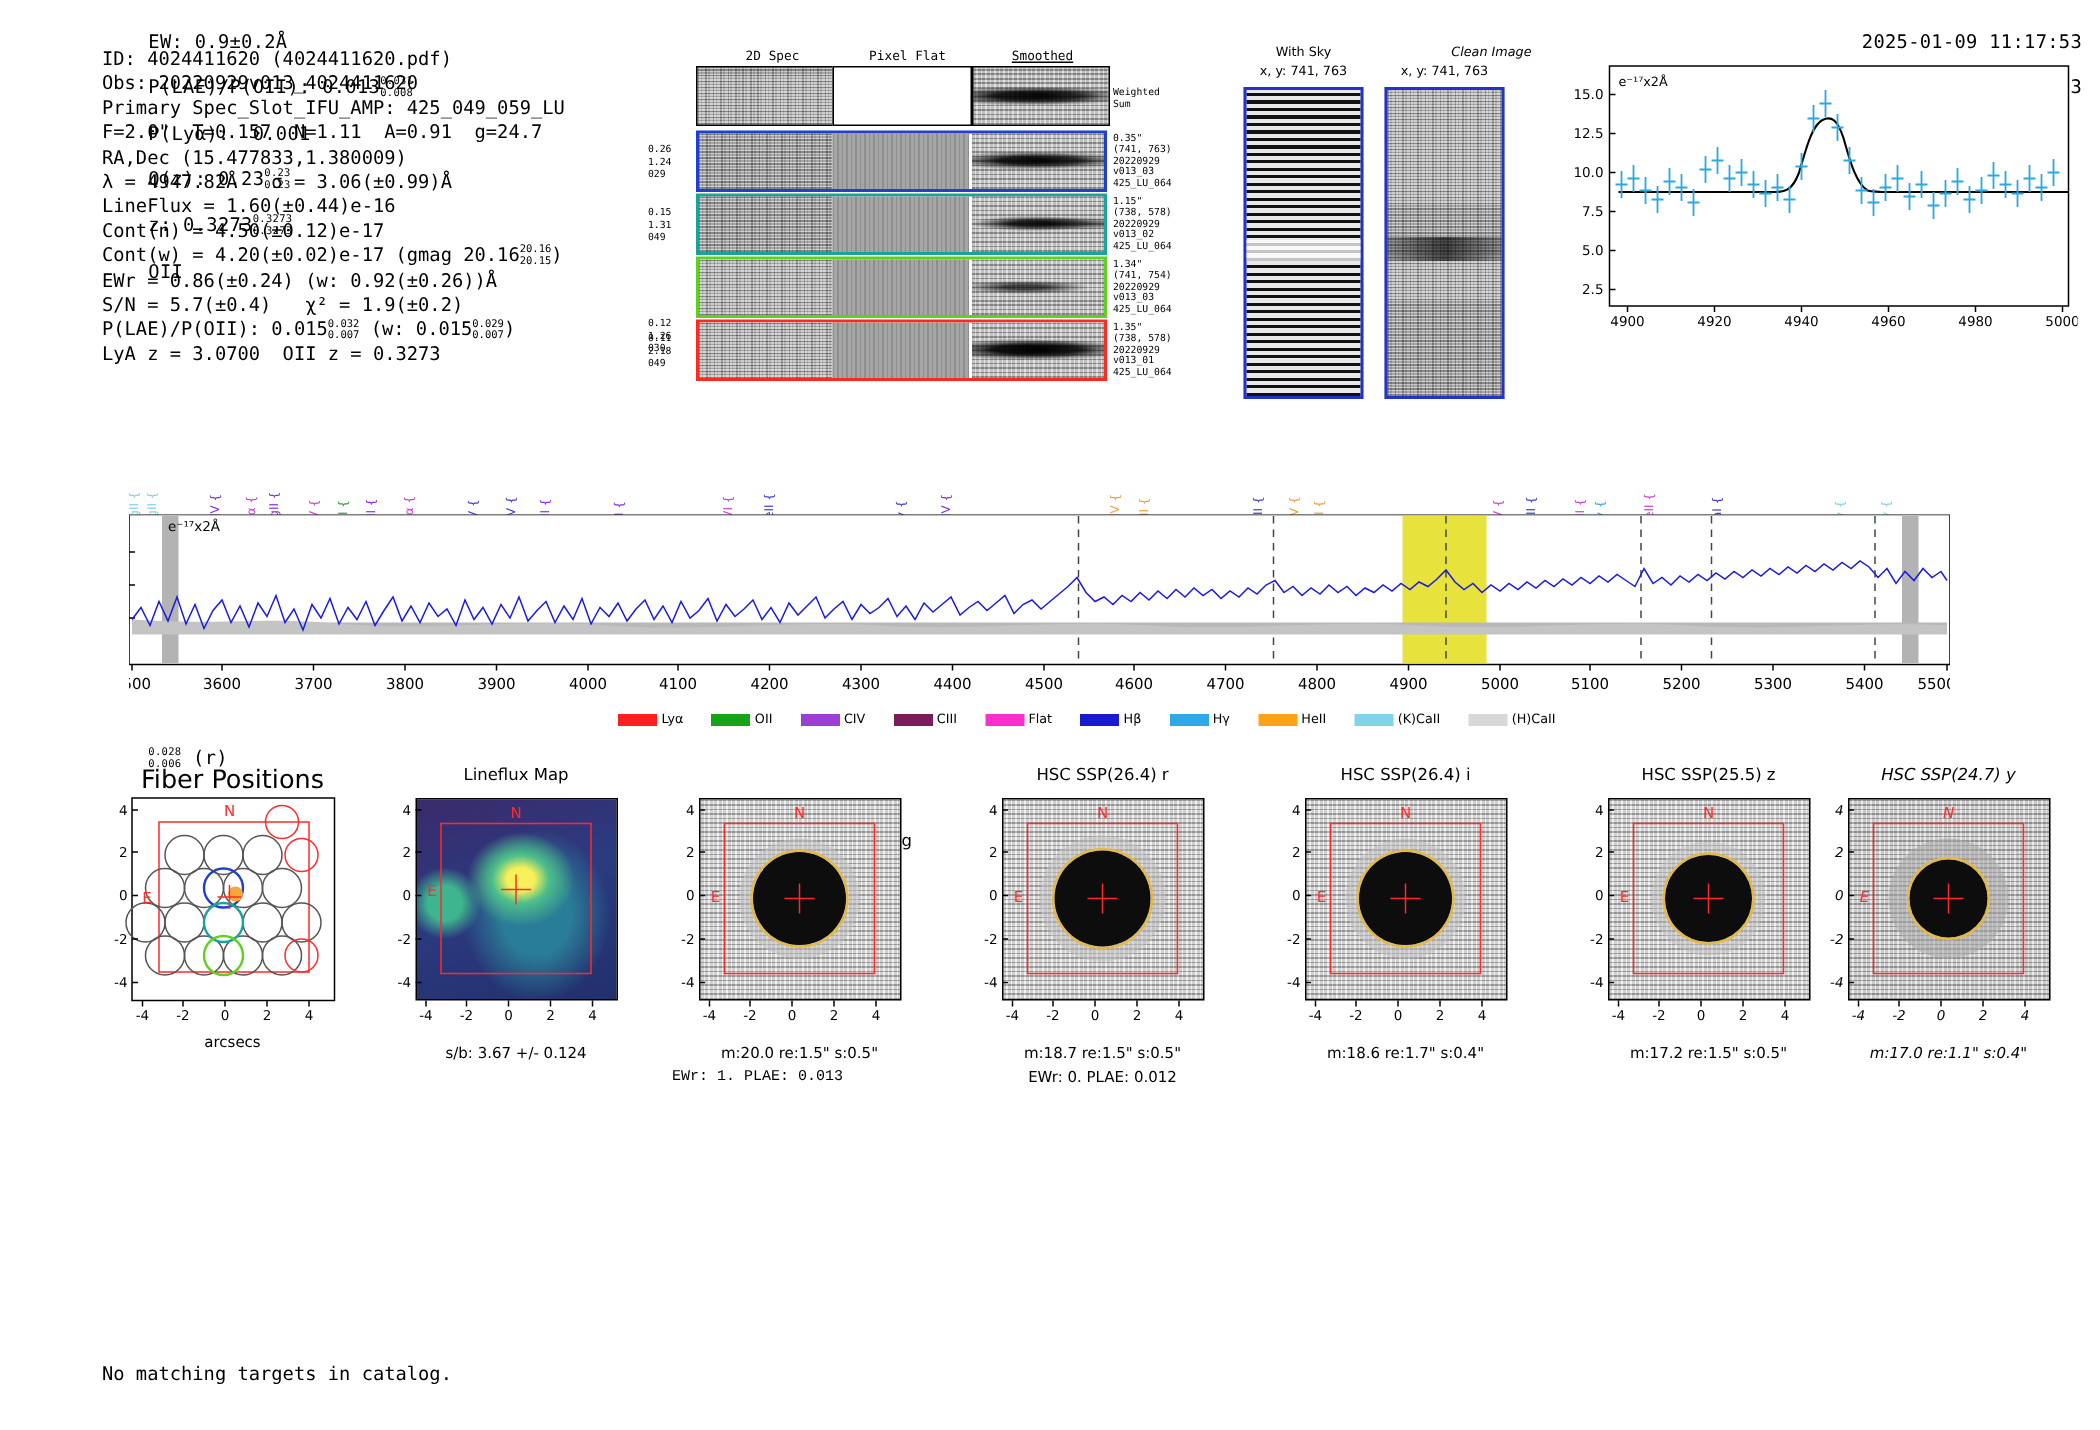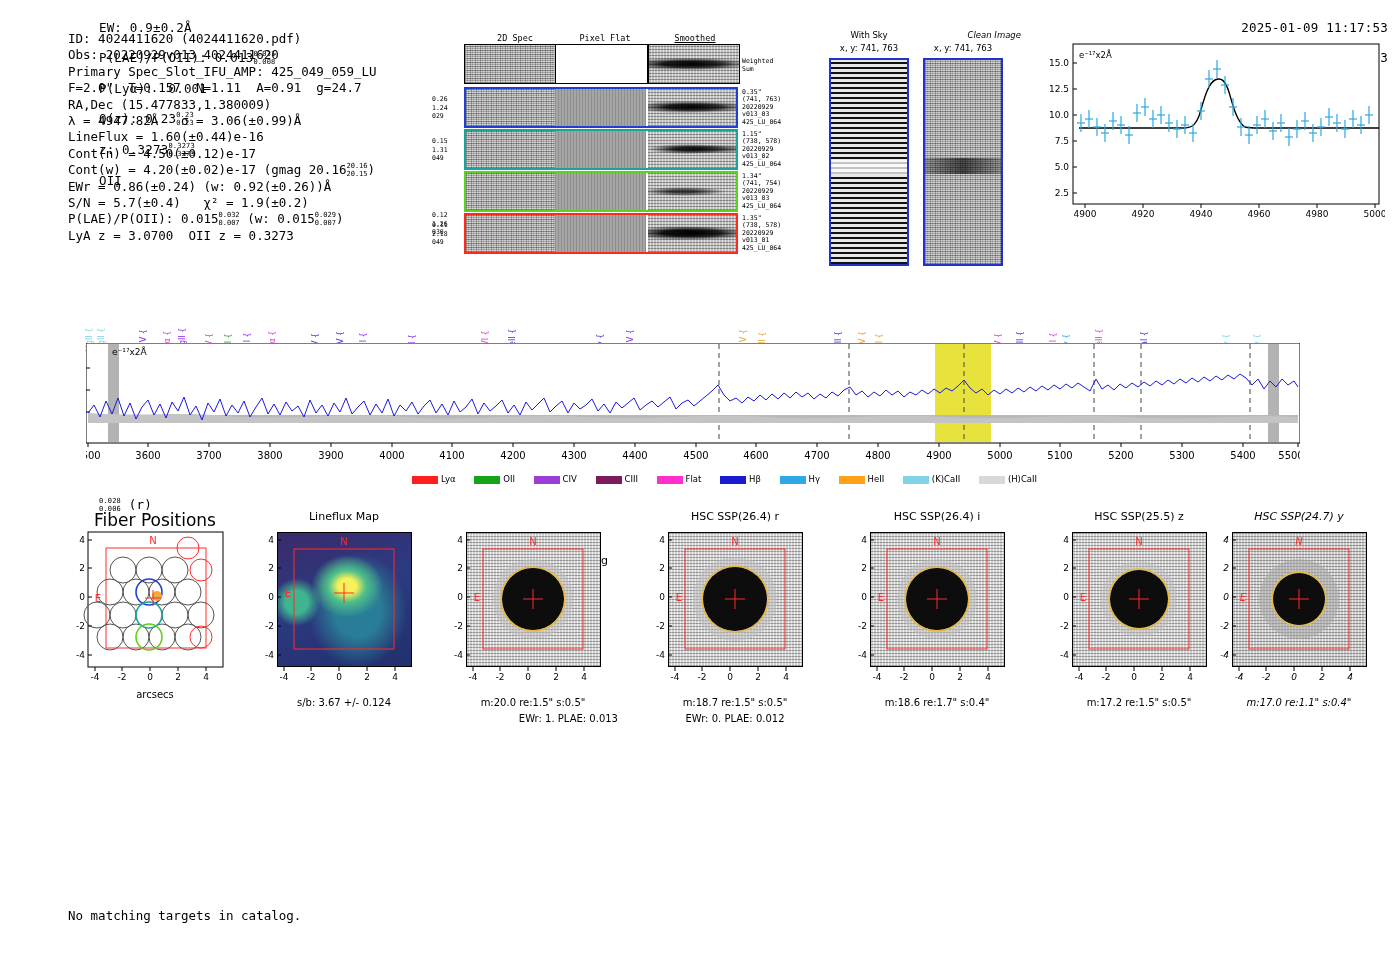--- a/index.html
+++ b/index.html
@@ -603,21 +603,21 @@
         <line x1="118" y1="141" x2="118" y2="145"></line>
           <line x1="146" y1="141" x2="146" y2="145"></line>
         <line x1="28" y1="14" x2="32" y2="14"></line>
           <line x1="28" y1="42" x2="32" y2="42"></line>
           <line x1="28" y1="71" x2="32" y2="71"></line>
         <line x1="28" y1="100" x2="32" y2="100"></line>
           <line x1="28" y1="129" x2="32" y2="129"></line>
       </g>
     </svg>
     <div class="abs axlbl" style="left:10px;top:187px;width:170px;text-align:center;font-size:10px;">m:20.0  re:1.5"  s:0.5"</div>
-    <div class="abs axlbl" style="left:10px;top:203px;width:170px;text-align:right;font-size:10px;">EWr: 1. PLAE: 0.013</div>
+    <div class="abs axlbl" style="left:10px;top:203px;width:170px;text-align:left;font-size:10px;font-family:Liberation Mono, monospace;">EWr: 1. PLAE: 0.013</div>
   </div>
 
   <div class="abs" style="left:640px;top:510px;width:185px;height:230px;">
     <div class="abs axlbl" style="left:20px;top:0px;width:150px;text-align:center;font-size:11px;">HSC SSP(26.4) r</div>
     <div class="abs nz2" style="left:28px;top:22px;width:135px;height:135px;border:1px solid #000;box-sizing:border-box;overflow:hidden;background-color:#e6e6e6;">
       <svg width="133" height="133" viewBox="0 0 133 133">
         <circle cx="66" cy="66" r="42" fill="#bdbdbd" opacity="0.5"></circle>
         <circle cx="66" cy="66" r="32" fill="#0d0d0d"></circle>
         <circle cx="66" cy="66" r="33" fill="none" stroke="#e8b83c" stroke-width="1.5"></circle>
         <rect x="16" y="16" width="100" height="100" fill="none" stroke="#ff2a2a" stroke-width="1"></rect>

